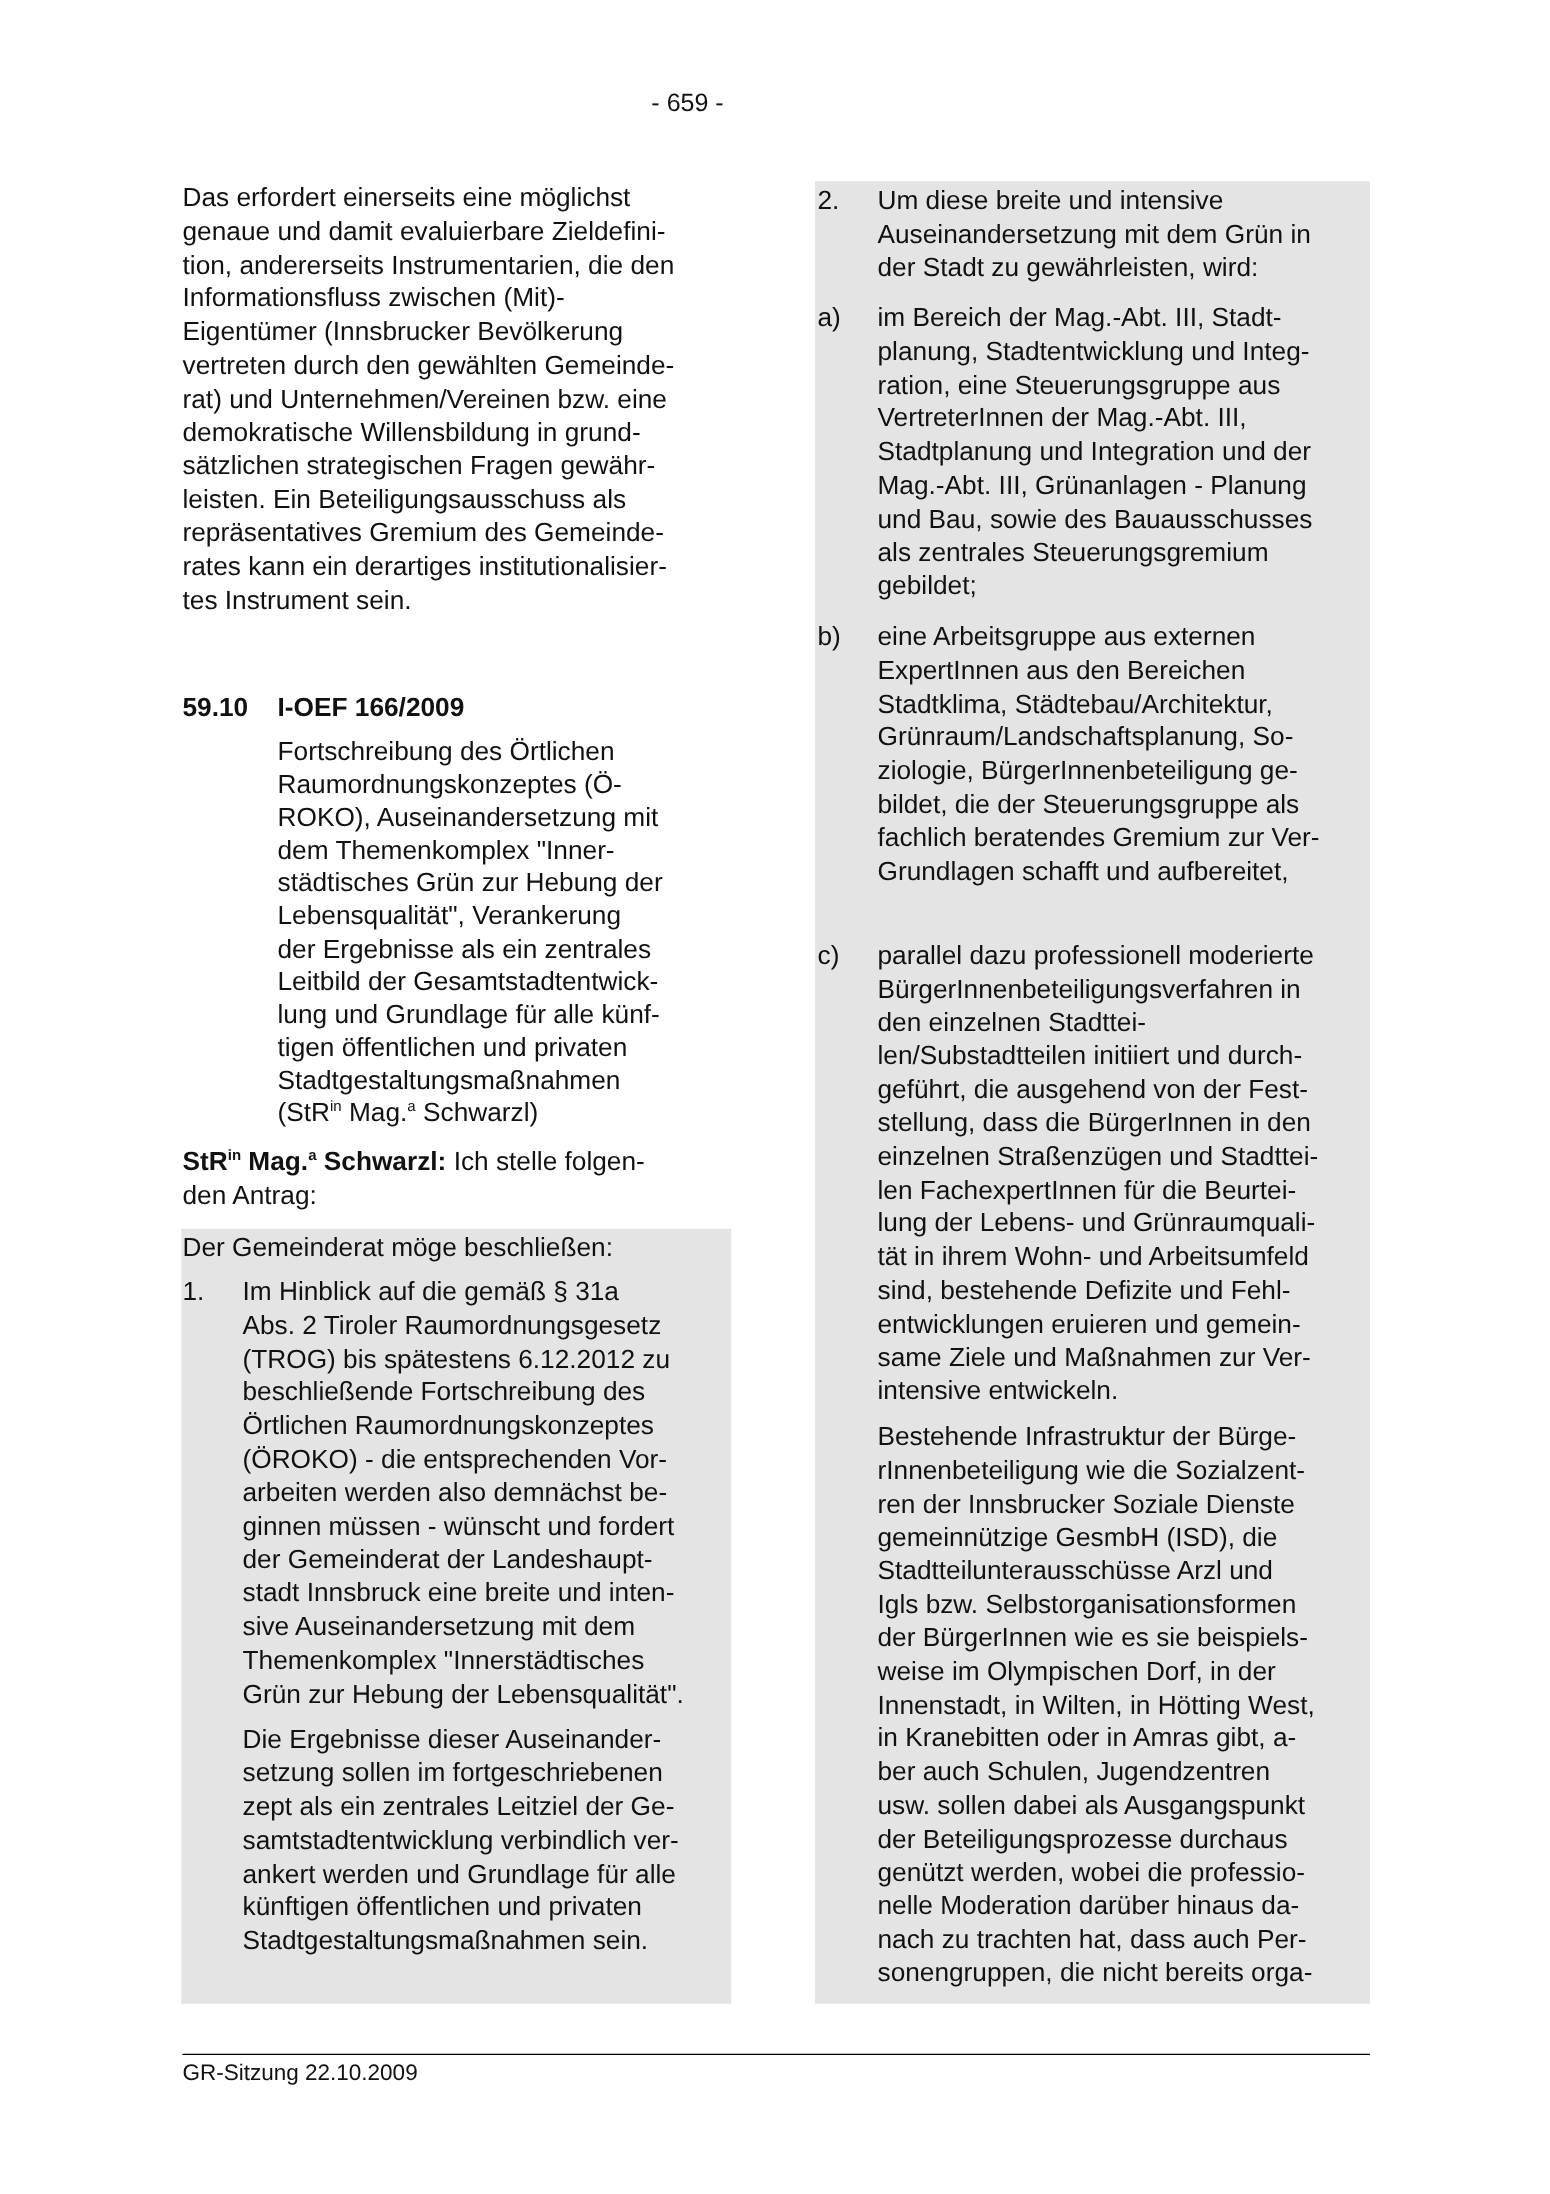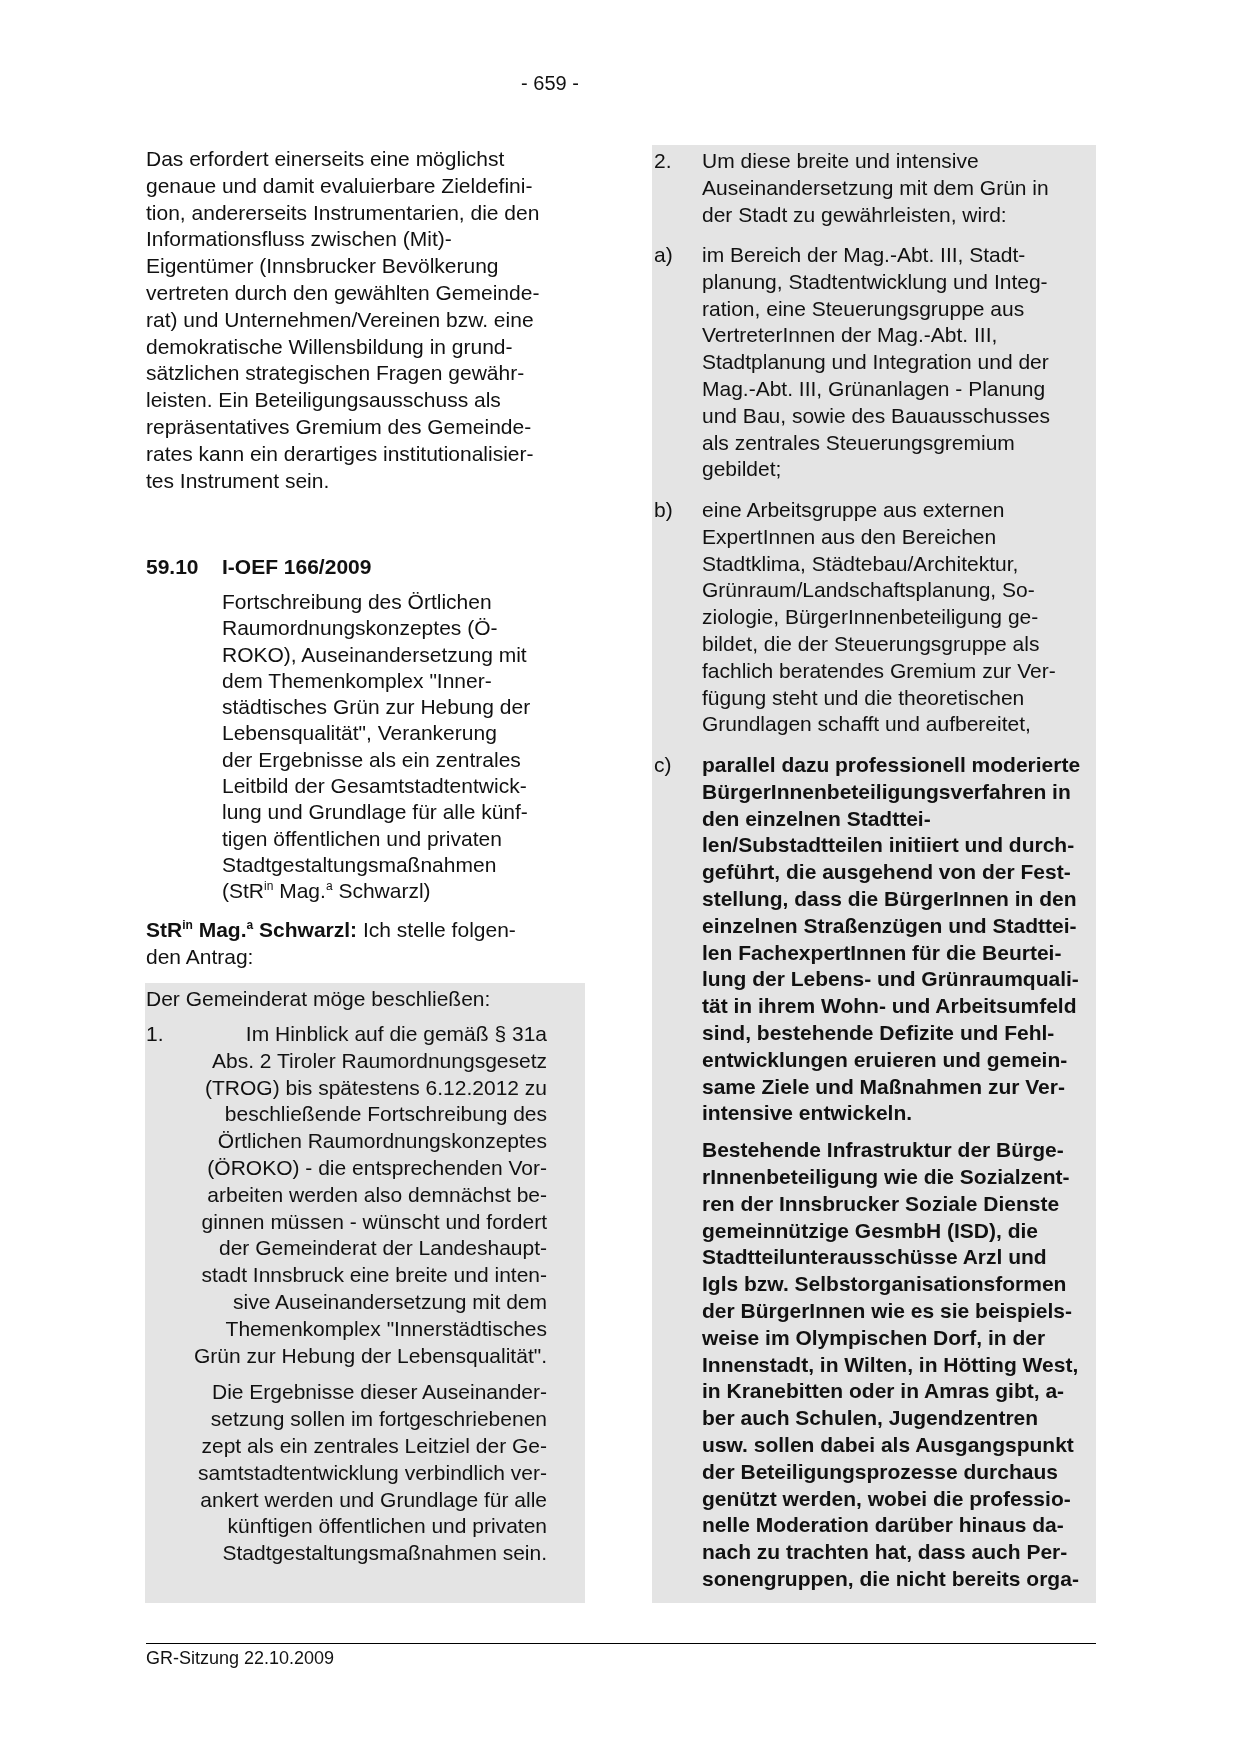--- a/index.html
+++ b/index.html
@@ -68,21 +68,21 @@
   <span class="line">den Antrag:</span>
 </div>
 
 <div class="grey-left"></div>
 <div class="grey-right"></div>
 
 <div class="item" style="left:146px; top:986px;">Der Gemeinderat möge beschließen:</div>
 
 <div class="item" style="left:146px; top:1021px; width:440px;">
   <span class="marker">1.</span>
-  <div class="body" style="left:48px;text-align:right;">
+  <div class="body" style="left:48px;">
     <span class="line">Im Hinblick auf die gemäß § 31a</span>
     <span class="line">Abs. 2 Tiroler Raumordnungsgesetz</span>
     <span class="line">(TROG) bis spätestens 6.12.2012 zu</span>
     <span class="line">beschließende Fortschreibung des</span>
     <span class="line">Örtlichen Raumordnungskonzeptes</span>
     <span class="line">(ÖROKO) - die entsprechenden Vor-</span>
     <span class="line">arbeiten werden also demnächst be-</span>
     <span class="line">ginnen müssen - wünscht und fordert</span>
     <span class="line">der Gemeinderat der Landeshaupt-</span>
     <span class="line">stadt Innsbruck eine breite und inten-</span>
@@ -127,28 +127,27 @@
 <div class="item" style="left:654px; top:497px; width:440px;">
   <span class="marker">b)</span>
   <div class="body" style="left:48px;">
     <span class="line">eine Arbeitsgruppe aus externen</span>
     <span class="line">ExpertInnen aus den Bereichen</span>
     <span class="line">Stadtklima, Städtebau/Architektur,</span>
     <span class="line">Grünraum/Landschaftsplanung, So-</span>
     <span class="line">ziologie, BürgerInnenbeteiligung ge-</span>
     <span class="line">bildet, die der Steuerungsgruppe als</span>
     <span class="line">fachlich beratendes Gremium zur Ver-</span>
-    <span class="line">fügung steht und die theoretischen</span>
     <span class="line">Grundlagen schafft und aufbereitet,</span>
   </div>
 </div>
 
 <div class="item" style="left:654px; top:752px; width:440px;">
   <span class="marker">c)</span>
-  <div class="body" style="left:48px;font-weight:bold;">
+  <div class="body" style="left:48px;">
     <span class="line">parallel dazu professionell moderierte</span>
     <span class="line">BürgerInnenbeteiligungsverfahren in</span>
     <span class="line">den einzelnen Stadttei-</span>
     <span class="line">len/Substadtteilen initiiert und durch-</span>
     <span class="line">geführt, die ausgehend von der Fest-</span>
     <span class="line">stellung, dass die BürgerInnen in den</span>
     <span class="line">einzelnen Straßenzügen und Stadttei-</span>
     <span class="line">len FachexpertInnen für die Beurtei-</span>
     <span class="line">lung der Lebens- und Grünraumquali-</span>
     <span class="line">tät in ihrem Wohn- und Arbeitsumfeld</span>

